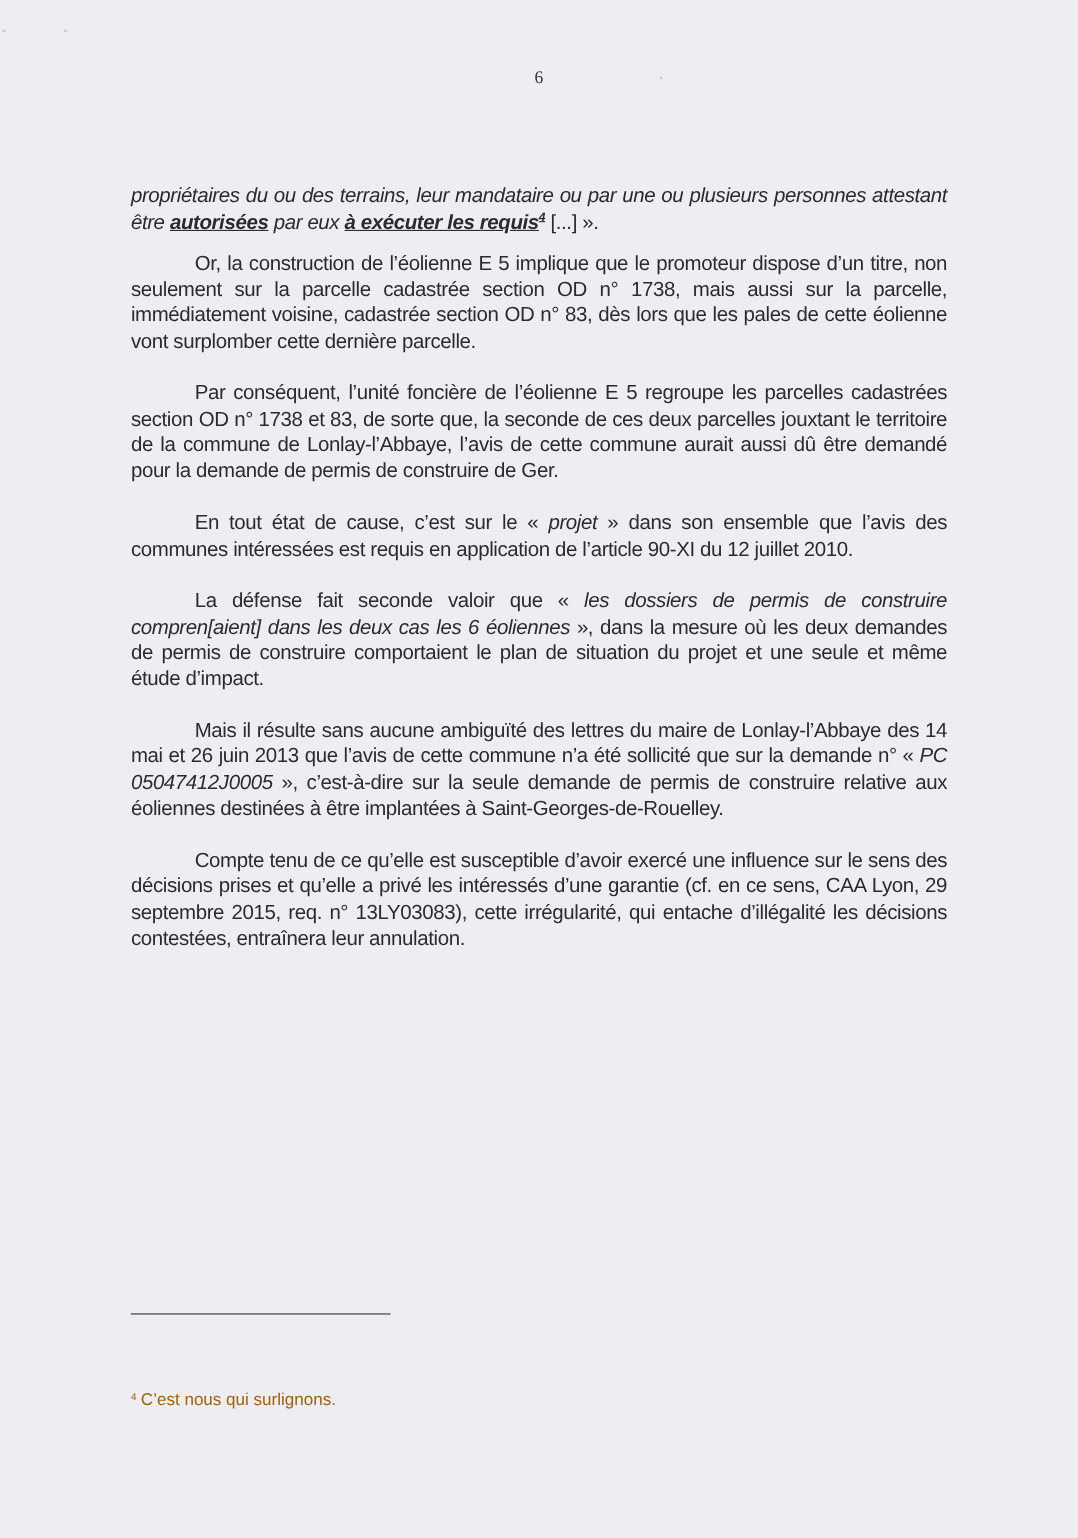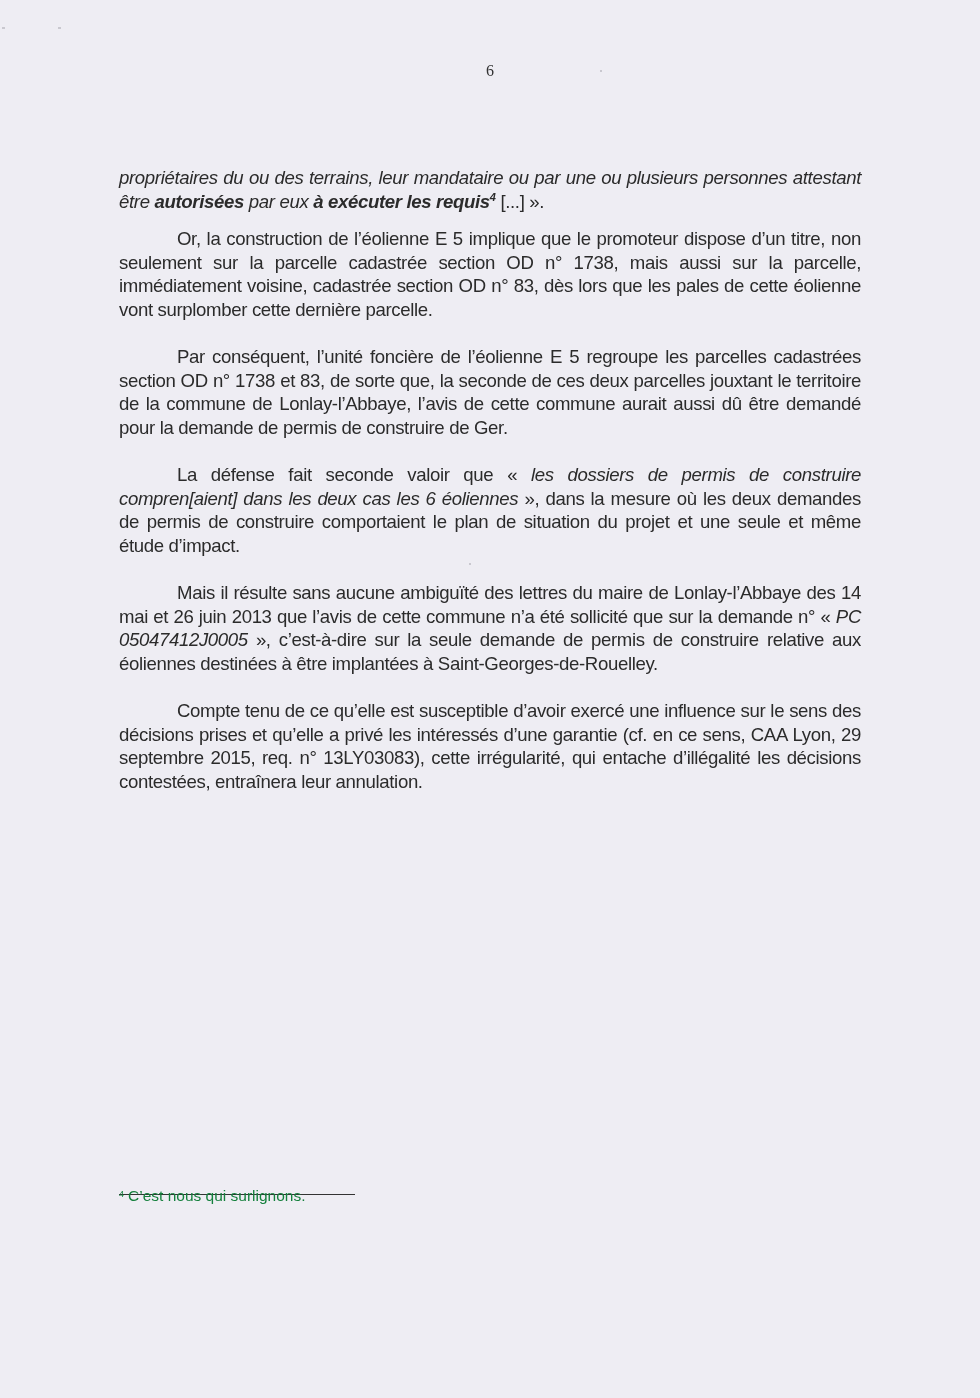--- a/index.html
+++ b/index.html
@@ -40,40 +40,40 @@
       text-align: justify;
       text-align-last: left;
     }
     .para.indent {
       text-indent: 58px;
     }
     .para.first {
       margin-bottom: 14px;
     }
     .it { font-style: italic; }
-    .bd { font-weight: bold; }
+    .bd { font-weight: bold; text-decoration: underline; }
     sup.fnref {
       font-size: 11px;
       line-height: 0;
       vertical-align: super;
     }
     .footnote-rule {
       position: absolute;
       left: 119px;
       top: 1194px;
       width: 236px;
       height: 0;
       border-top: 1px solid #333;
     }
     .footnote {
       position: absolute;
       left: 119px;
-      top: 1187px;
+      top: 1264px;
       font-size: 15.5px;
-      color: #15803d;
+      color: #a16207;
     }
     .footnote sup {
       font-size: 9px;
       vertical-align: 4px;
       margin-right: 4px;
     }
     .speck {
       position: absolute;
       width: 3px; height: 2px;
       background: #c9c8cf;
@@ -85,20 +85,21 @@
 <div class="page-number">6</div>
 
 <div class="body-text">
 
   <p class="para first"><span class="it">propriétaires du ou des terrains, leur mandataire ou par une ou plusieurs personnes attestant être </span><span class="it bd">autorisées</span><span class="it"> par eux </span><span class="it bd">à exécuter les requis</span><sup class="fnref it bd">4</sup><span> [...] ».</span></p>
 
   <p class="para indent">Or, la construction de l’éolienne E 5 implique que le promoteur dispose d’un titre, non seulement sur la parcelle cadastrée section OD n° 1738, mais aussi sur la parcelle, immédiatement voisine, cadastrée section OD n° 83, dès lors que les pales de cette éolienne vont surplomber cette dernière parcelle.</p>
 
   <p class="para indent">Par conséquent, l’unité foncière de l’éolienne E 5 regroupe les parcelles cadastrées section OD n° 1738 et 83, de sorte que, la seconde de ces deux parcelles jouxtant le territoire de la commune de Lonlay-l’Abbaye, l’avis de cette commune aurait aussi dû être demandé pour la demande de permis de construire de Ger.</p>
 
+  <p class="para indent"><span>En tout état de cause, c’est sur le « </span><span class="it">projet</span><span> » dans son ensemble que l’avis des communes intéressées est requis en application de l’article 90-XI du 12 juillet 2010.</span></p>
 
   <p class="para indent"><span>La défense fait seconde valoir que « </span><span class="it">les dossiers de permis de construire compren[aient] dans les deux cas les 6 éoliennes</span><span> », dans la mesure où les deux demandes de permis de construire comportaient le plan de situation du projet et une seule et même étude d’impact.</span></p>
 
   <p class="para indent"><span>Mais il résulte sans aucune ambiguïté des lettres du maire de Lonlay-l’Abbaye des 14 mai et 26 juin 2013 que l’avis de cette commune n’a été sollicité que sur la demande n° « </span><span class="it">PC 05047412J0005</span><span> », c’est-à-dire sur la seule demande de permis de construire relative aux éoliennes destinées à être implantées à Saint-Georges-de-Rouelley.</span></p>
 
 
 
   <p class="para indent">Compte tenu de ce qu’elle est susceptible d’avoir exercé une influence sur le sens des décisions prises et qu’elle a privé les intéressés d’une garantie (cf. en ce sens, CAA Lyon, 29 septembre 2015, req. n° 13LY03083), cette irrégularité, qui entache d’illégalité les décisions contestées, entraînera leur annulation.</p>
 
 </div>

